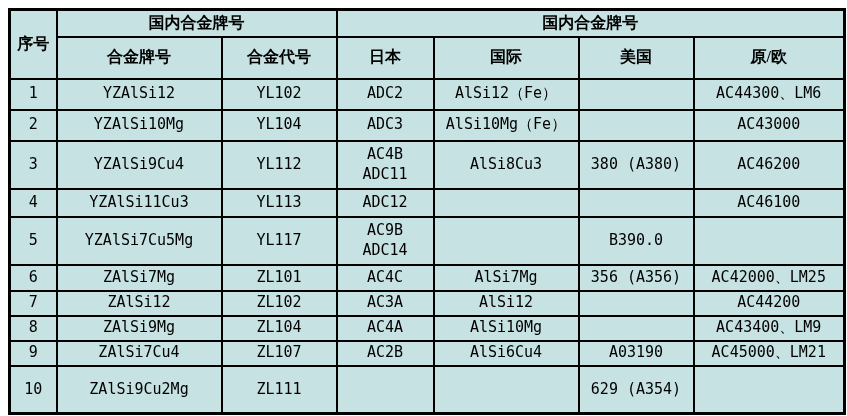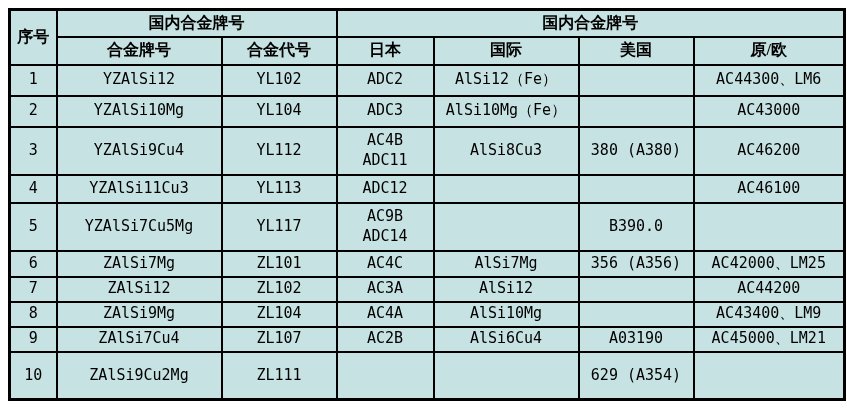--- a/index.html
+++ b/index.html
@@ -41,21 +41,21 @@
     font-weight: bold;
     font-size: 16px;
     font-family: Liberation Serif, serif;
   }
   table.alloy td {
     font-weight: 500;
     font-size: 15px;
   }
   
   tr.h1  { height: 27px; }
-  tr.h2  { height: 28px; }
+  tr.h2  { height: 42px; }
   tr.r0  { height: 31px; }
   tr.r1  { height: 31px; }
   tr.r2  { height: 48px; }
   tr.r3  { height: 28px; }
   tr.r4  { height: 48px; }
   tr.r5  { height: 26px; }
   tr.r6  { height: 25px; }
   tr.r7  { height: 25px; }
   tr.r8  { height: 25px; }
   tr.r9  { height: 48px; }

